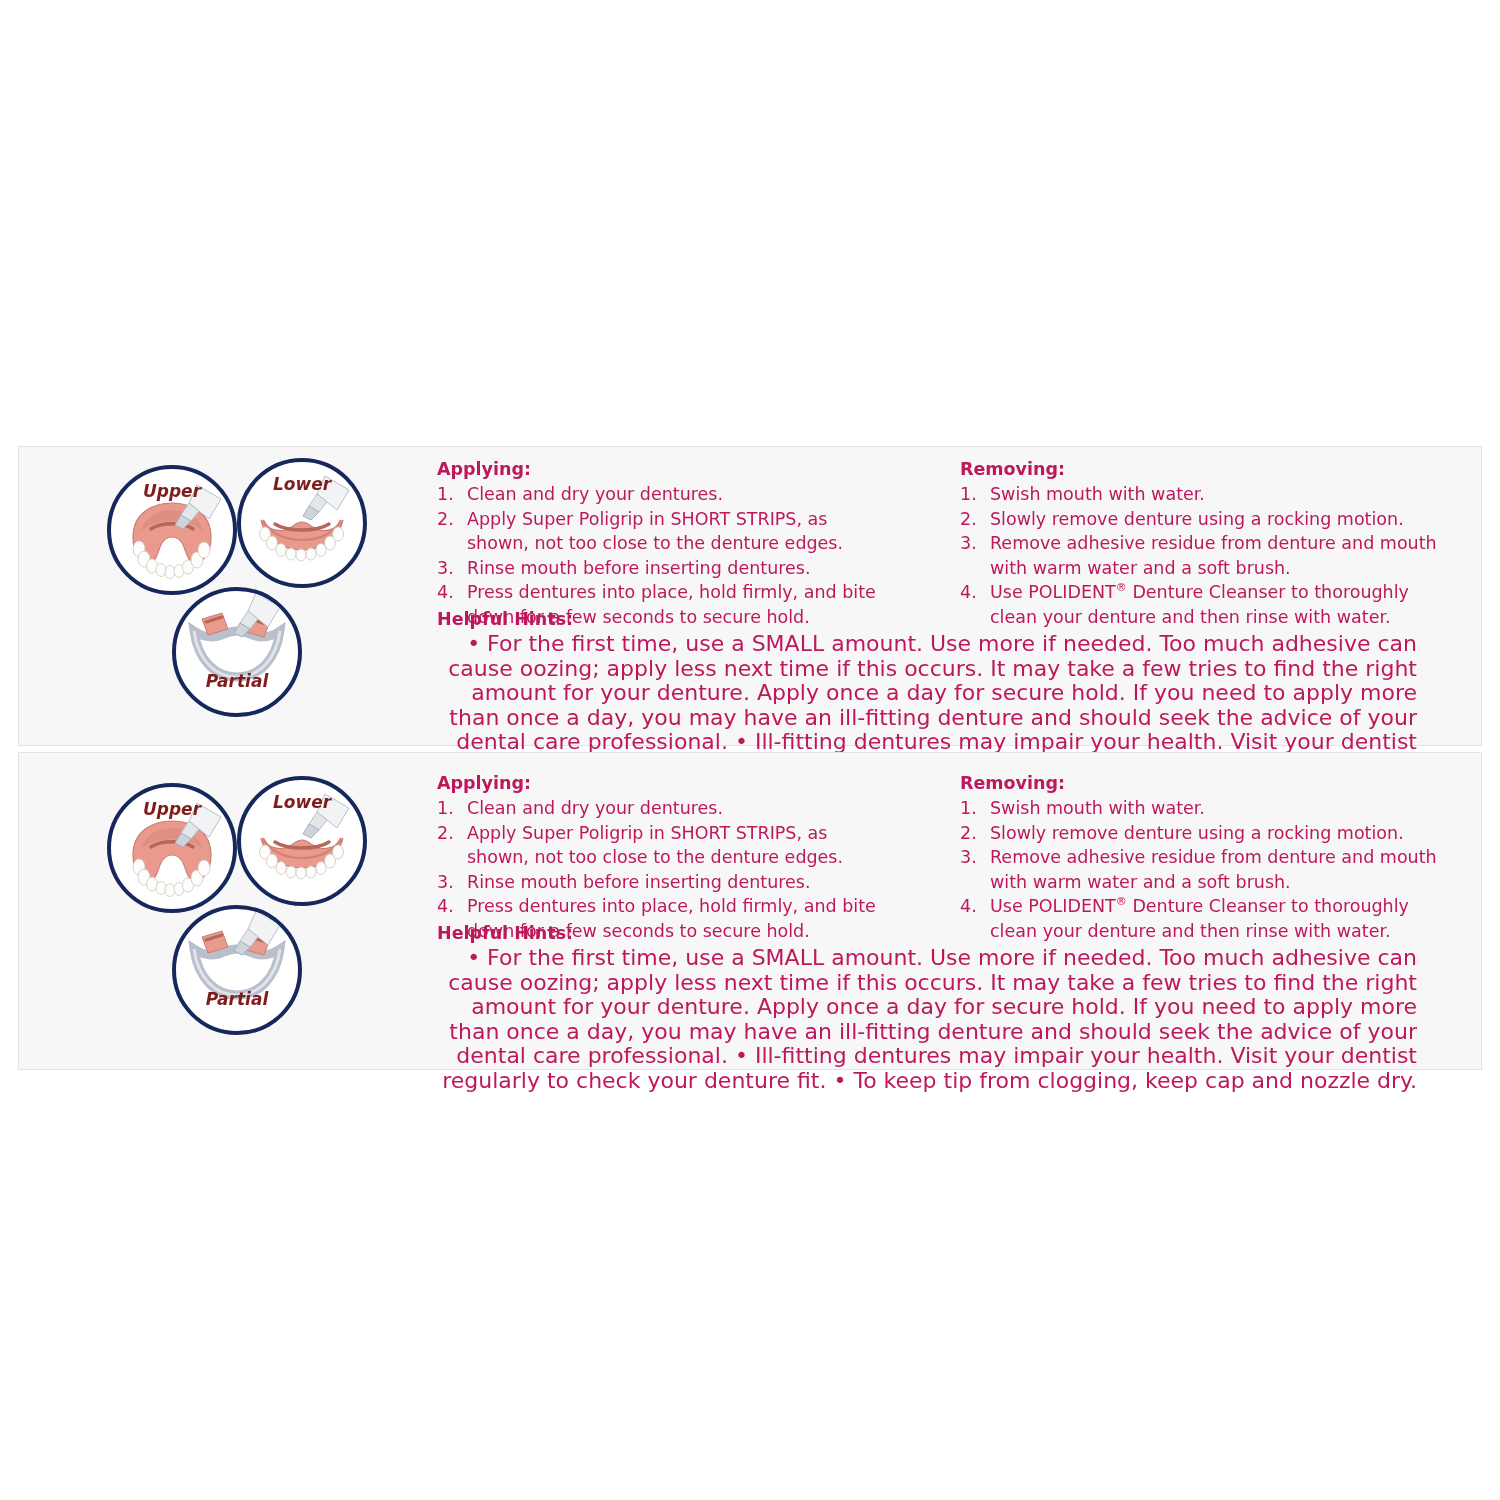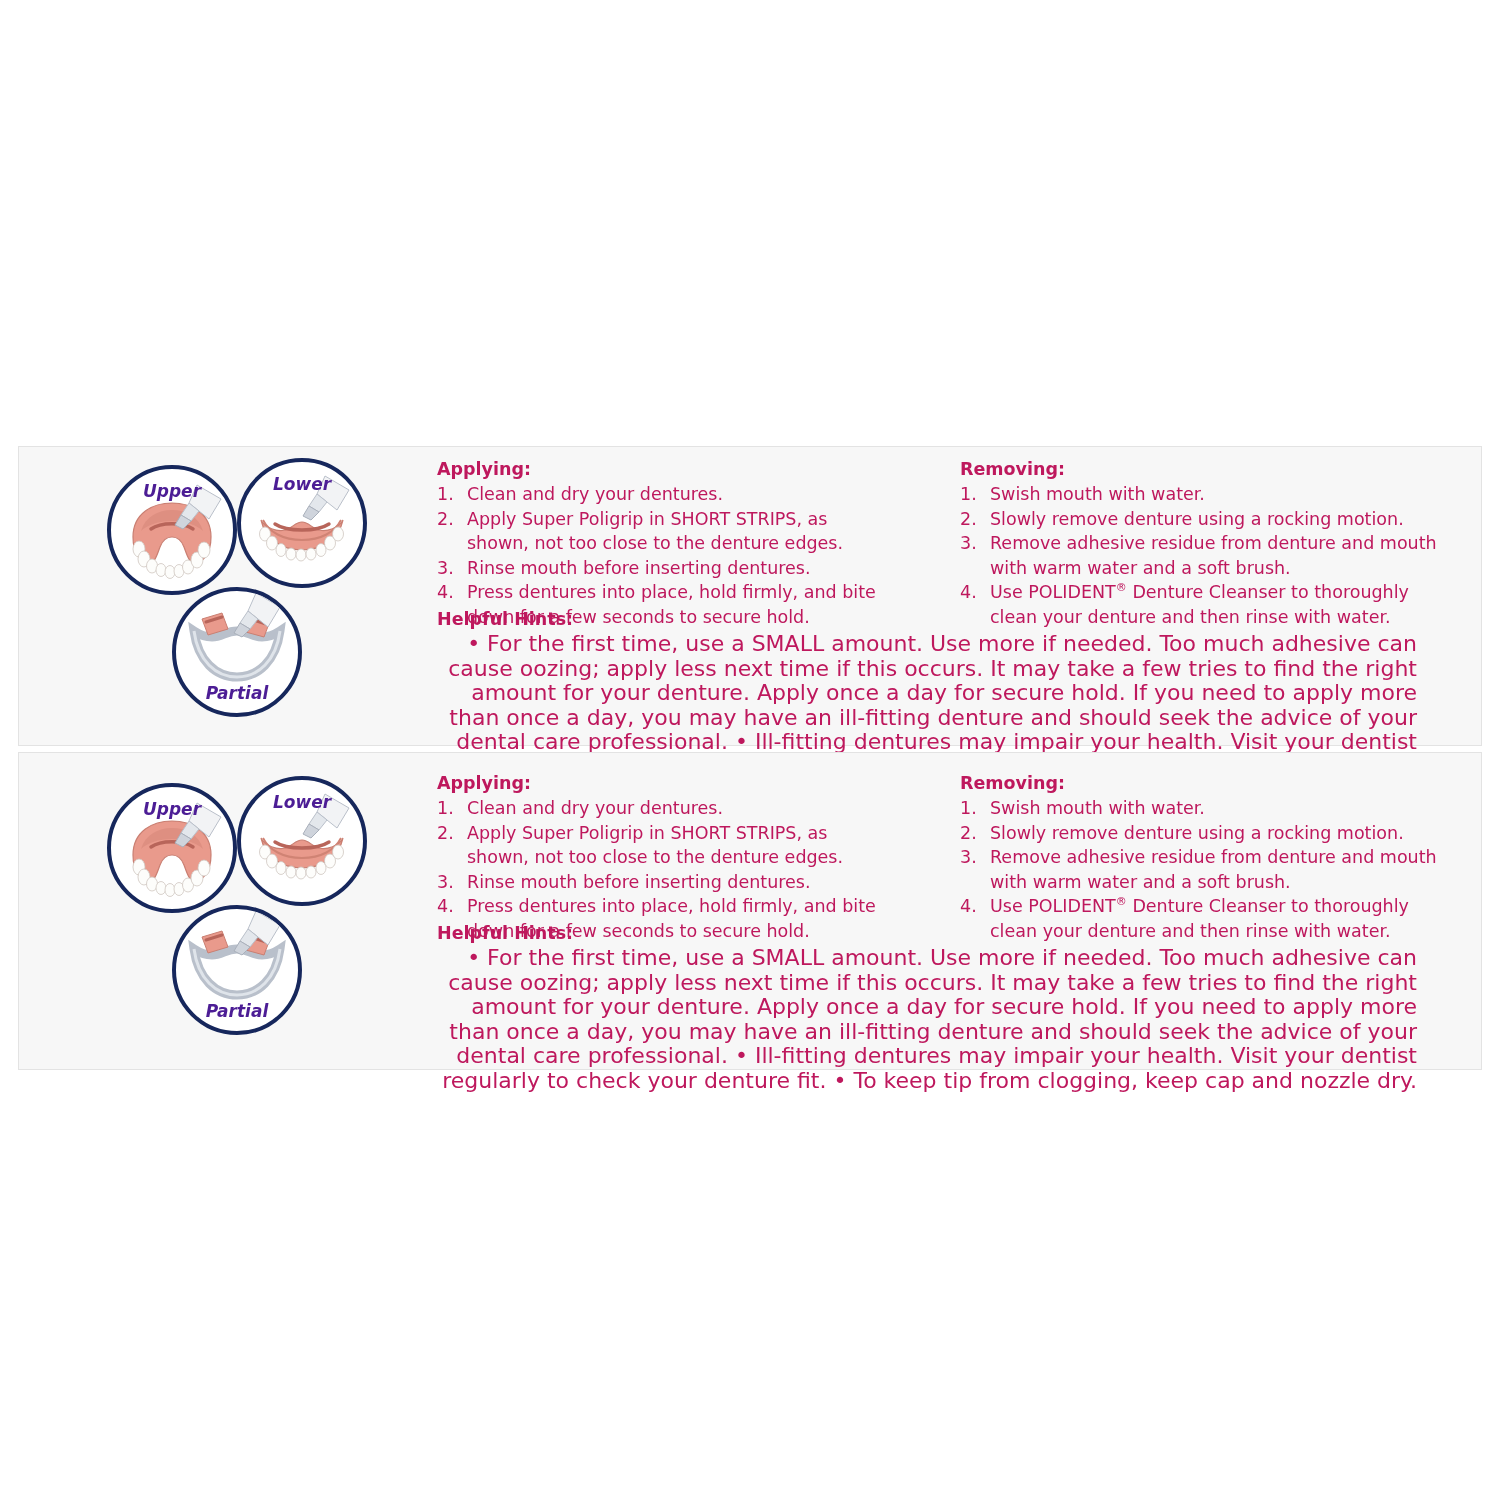--- a/index.html
+++ b/index.html
@@ -53,26 +53,26 @@
   .circ-lower { left: 158px; top: 3px; width: 122px; height: 122px; }
   .circ-partial { left: 93px; top: 132px; width: 122px; height: 122px; }
 
   .circ-label {
     position: absolute;
     width: 100%;
     text-align: center;
     font-style: italic;
     font-weight: bold;
     font-size: 17px;
-    color: #4c1d95;
+    color: #7f1d1d;
     z-index: 6;
     font-family: "DejaVu Sans", sans-serif;
   }
   .circ-upper .circ-label, .circ-lower .circ-label { top: 12px; }
-  .circ-partial .circ-label { bottom: 10px; }
+  .circ-partial .circ-label { bottom: 22px; }
 
   .denture-svg { position: absolute; left: 0; top: 0; }
 
   
   .col {
     position: absolute;
     color: #be185d;
     font-family: "DejaVu Sans", sans-serif;
   }
   .col-apply { left: 418px; top: 10px; width: 452px; }

